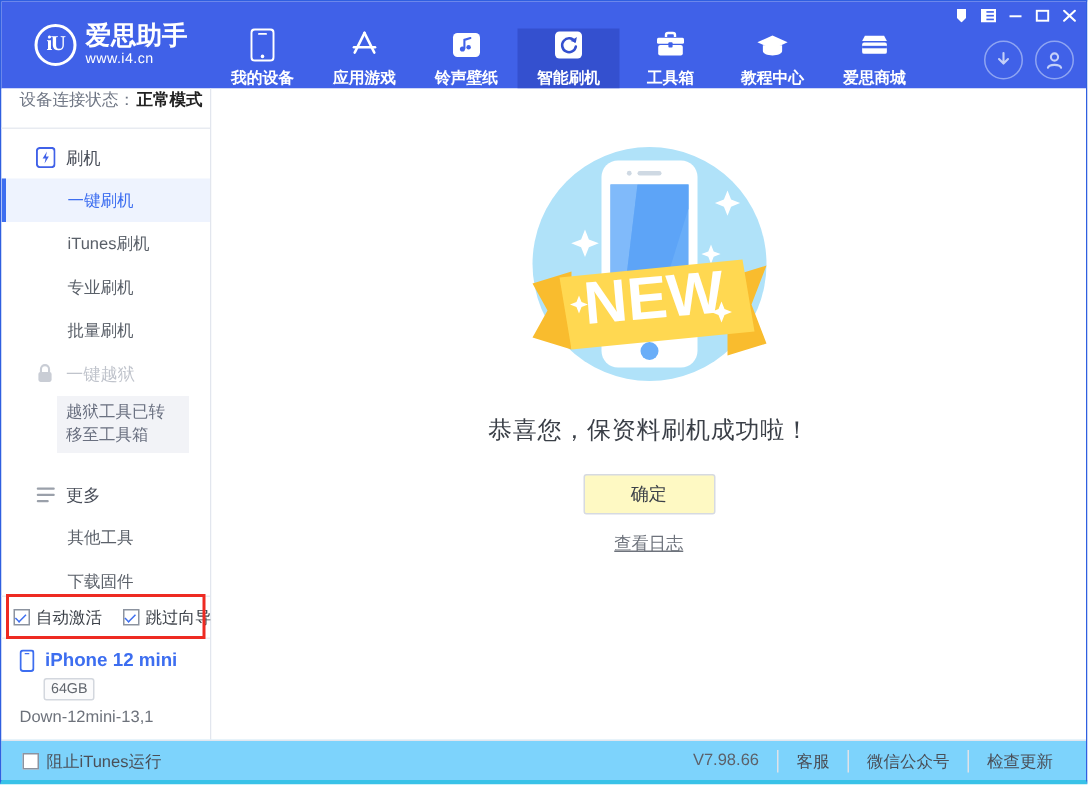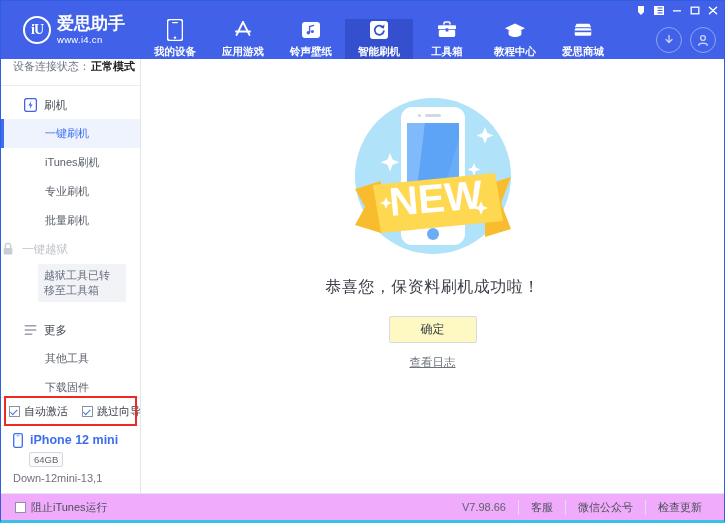--- a/index.html
+++ b/index.html
@@ -134,20 +134,21 @@
     color: #3d6ef0;
   }
   .sub-item.active::before {
     content: ""; position: absolute; left: 0; top: 0;
     width: 3px; height: 100%; background: #3d6ef0;
   }
 
   .lock-row {
     height: 28px;
     display: flex; align-items: center; gap: 7px;
+    padding-left: 22px;
     font-size: 11.5px; color: #c0c4cc;
   }
   .tooltip {
     margin: 1px 8px 4px 37px;
     background: #f2f3f7;
     color: #6a7080;
     font-size: 11px;
     line-height: 15px;
     padding: 4px 6px;
     width: 88px;
@@ -235,21 +236,21 @@
   .log-link {
     margin-top: 12px;
     font-size: 11.5px; color: #6e737c;
     text-decoration: underline; cursor: pointer;
   }
 
   
   .footer {
     height: 27px; flex: 0 0 27px;
     border-top: 1px solid #e2e6ee;
-    background: #f0abfc;
+    background: #7dd3fc;
     display: flex; align-items: center;
     padding: 0 10px 0 14px;
     text-align: center;
   }
   .foot-left { display: flex; align-items: center; gap: 5px; font-size: 11px; color: #4a4f58; cursor: pointer;}
   .foot-right {
     margin-left: auto;
     display: flex; align-items: center;
     font-size: 11px; color: #4a4f58;
   }

